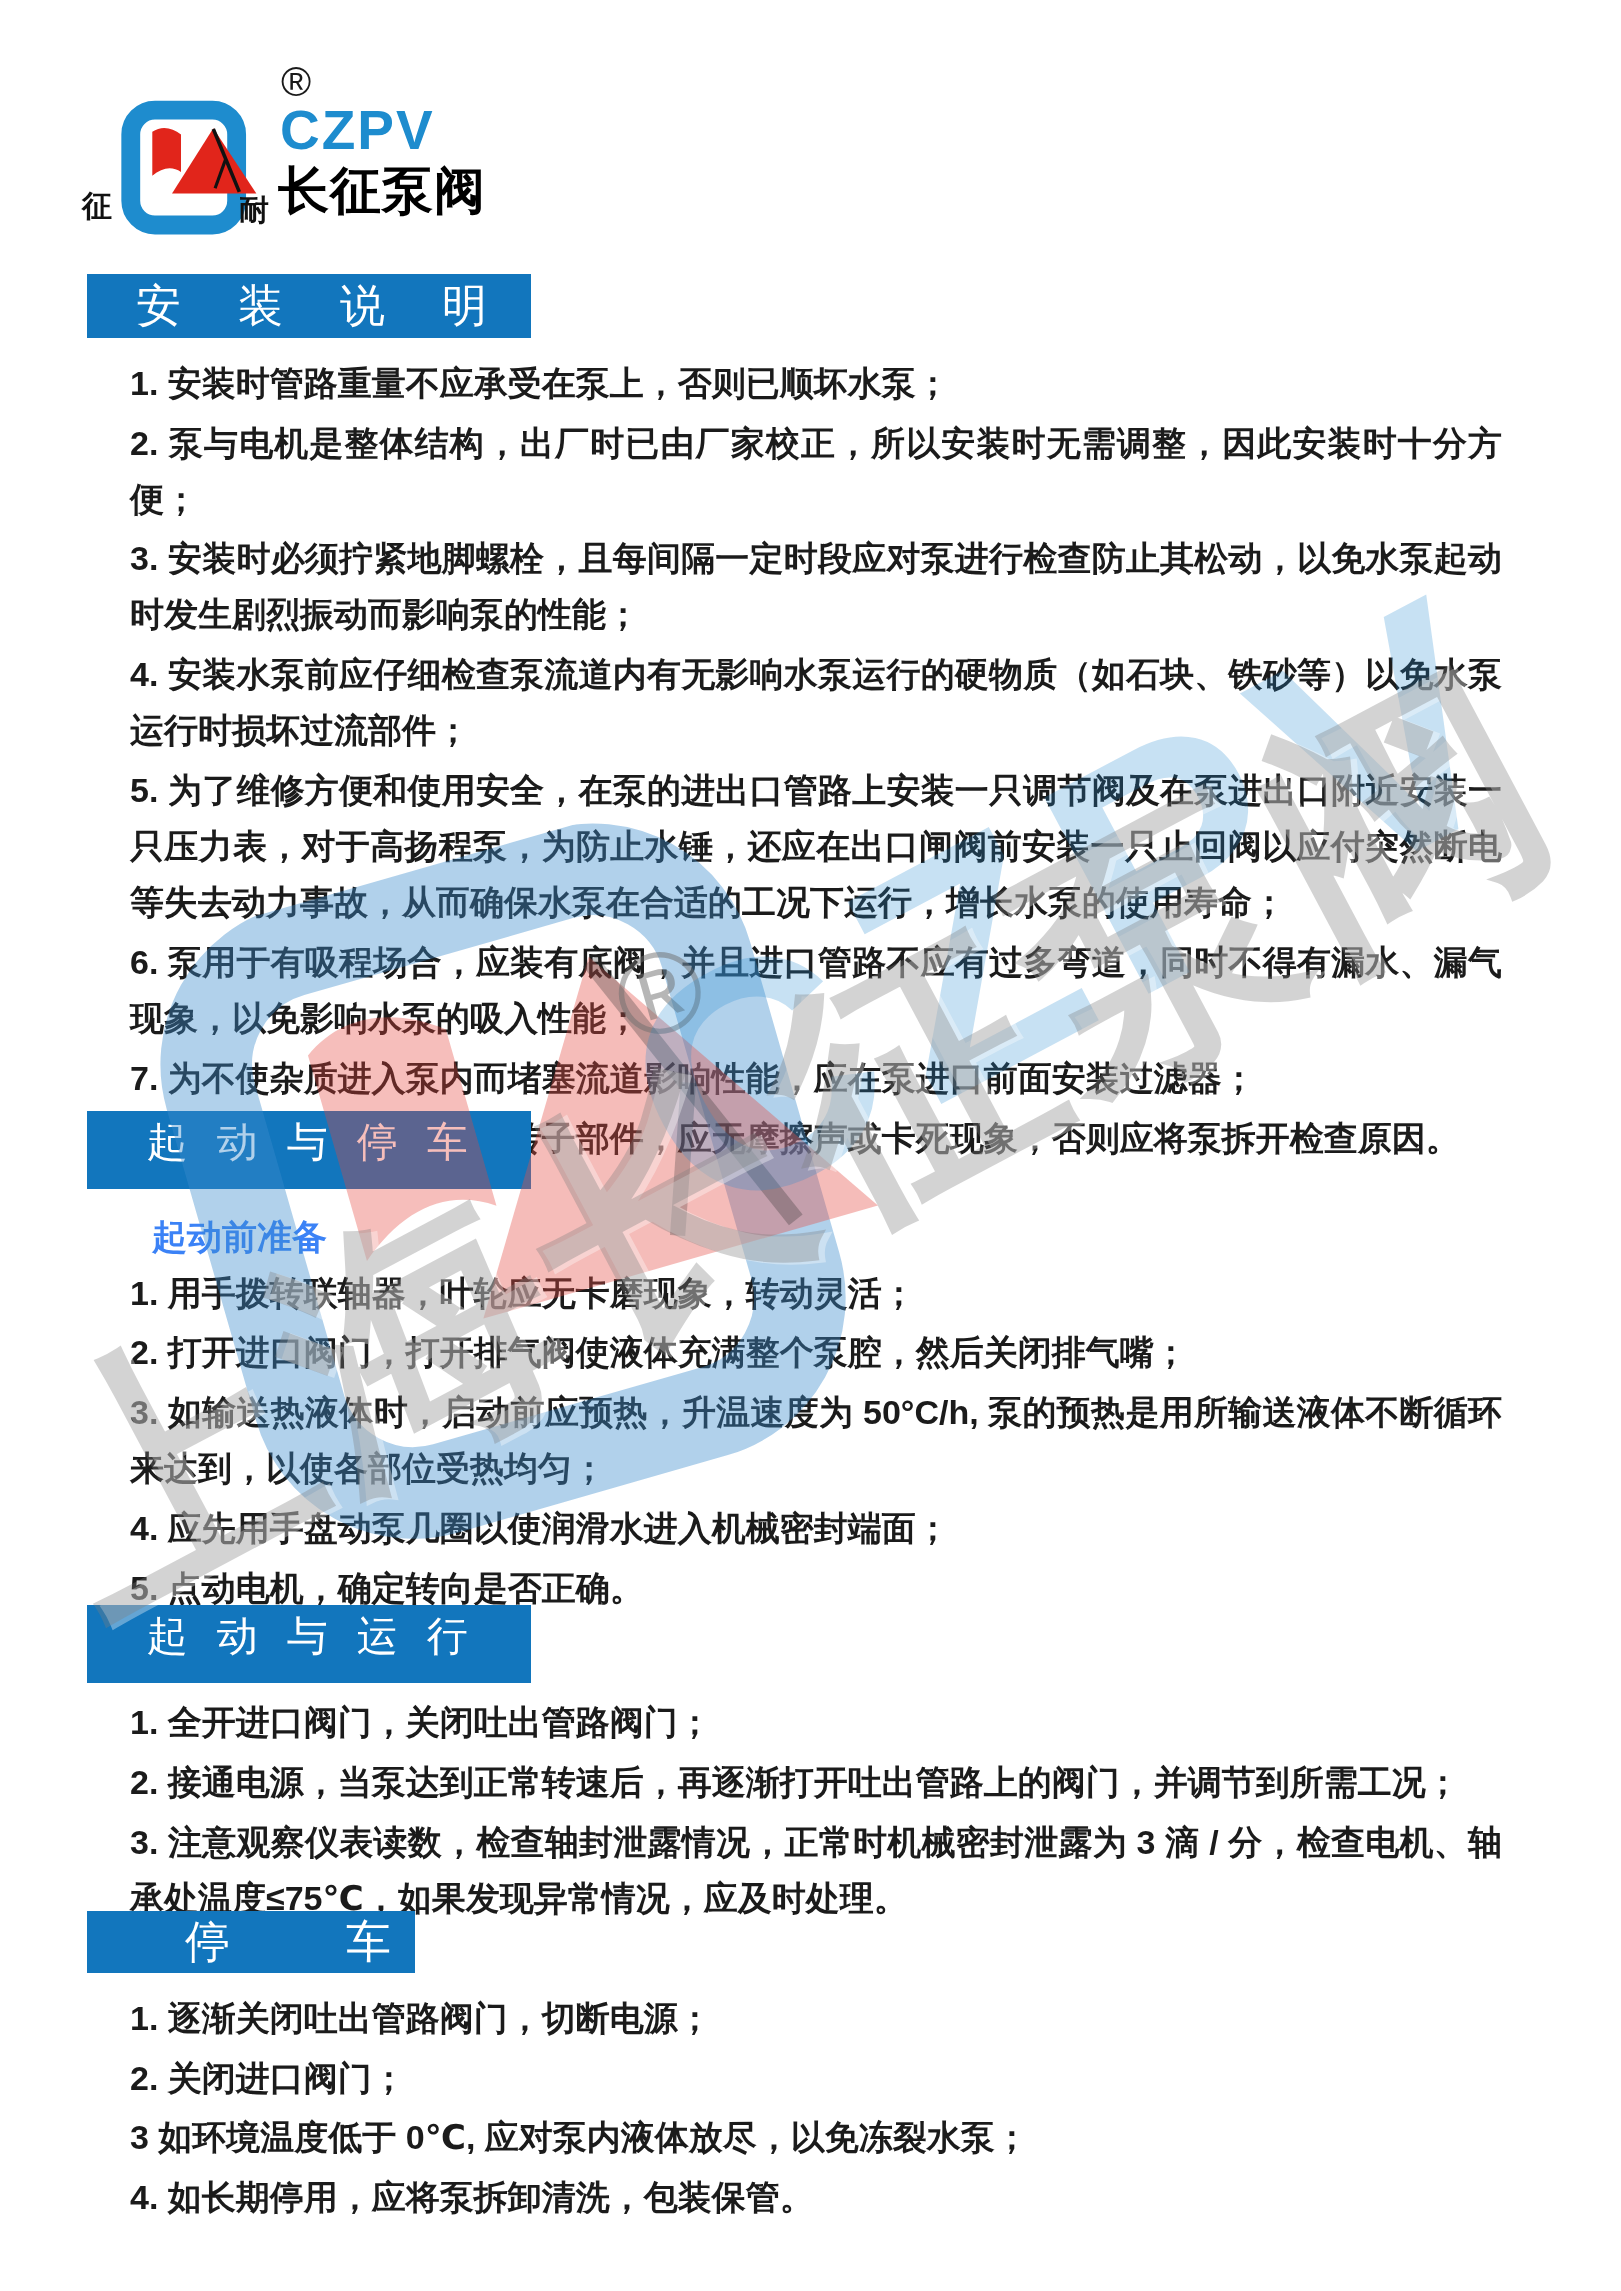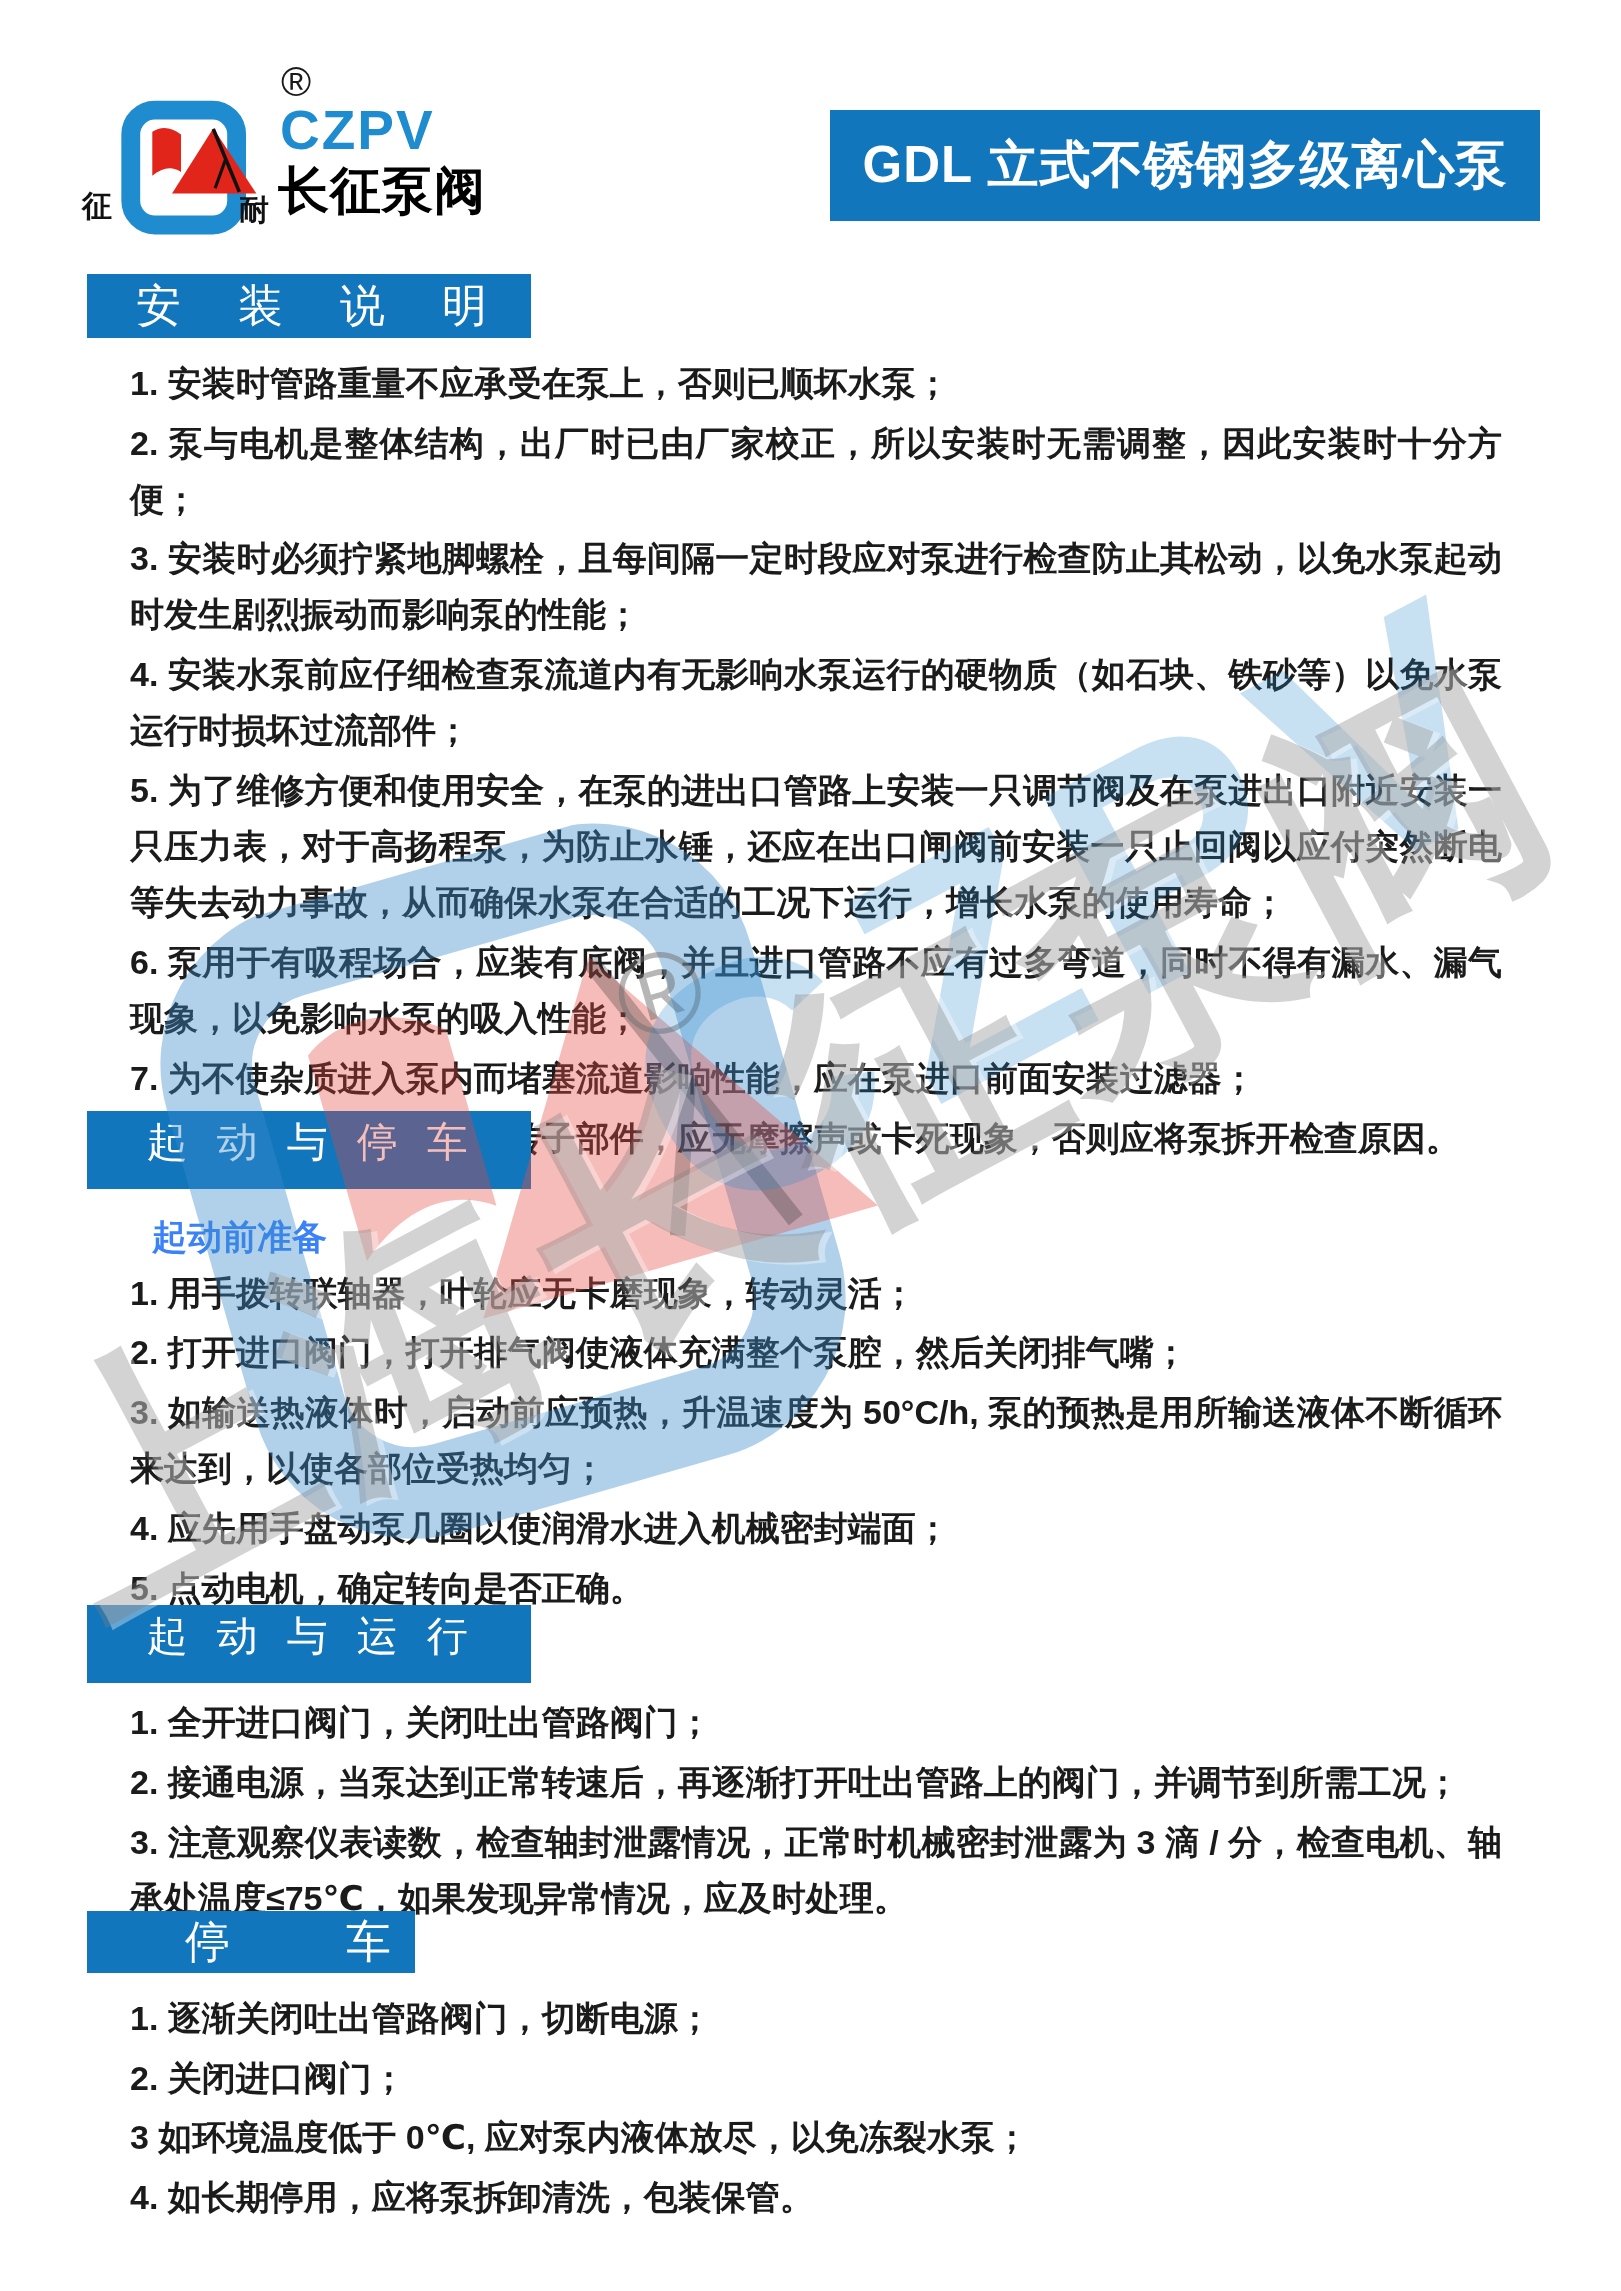--- a/index.html
+++ b/index.html
@@ -84,21 +84,20 @@
       <polygon points="58,103 104,30 152,103" fill="#e1251b"></polygon>
       <path d="M104 31 L133 101" stroke="#111111" stroke-width="4" fill="none"></path>
       <path d="M118 64 L106 97" stroke="#111111" stroke-width="3.5" fill="none"></path>
     </svg>
     <span class="char-left">征</span>
     <span class="char-right">耐</span>
     <div class="czpv">CZPV</div>
     <div class="cnname">长征泵阀</div>
   </div>
 
-  <div class="title-bar">GDL 立式不锈钢多级离心泵</div>
 
   <div class="section sec-install">
     <div class="head-box hb-install">安装说明</div>
     <div class="sec-body">
       <p>1. 安装时管路重量不应承受在泵上，否则已顺坏水泵；</p>
       <p>2. 泵与电机是整体结构，出厂时已由厂家校正，所以安装时无需调整，因此安装时十分方便；</p>
       <p>3. 安装时必须拧紧地脚螺栓，且每间隔一定时段应对泵进行检查防止其松动，以免水泵起动时发生剧烈振动而影响泵的性能；</p>
       <p>4. 安装水泵前应仔细检查泵流道内有无影响水泵运行的硬物质（如石块、铁砂等）以免水泵运行时损坏过流部件；</p>
       <p>5. 为了维修方便和使用安全，在泵的进出口管路上安装一只调节阀及在泵进出口附近安装一只压力表，对于高扬程泵，为防止水锤，还应在出口闸阀前安装一只止回阀以应付突然断电等失去动力事故，从而确保水泵在合适的工况下运行，增长水泵的使用寿命；</p>
       <p>6. 泵用于有吸程场合，应装有底阀，并且进口管路不应有过多弯道，同时不得有漏水、漏气现象，以免影响水泵的吸入性能；</p>

